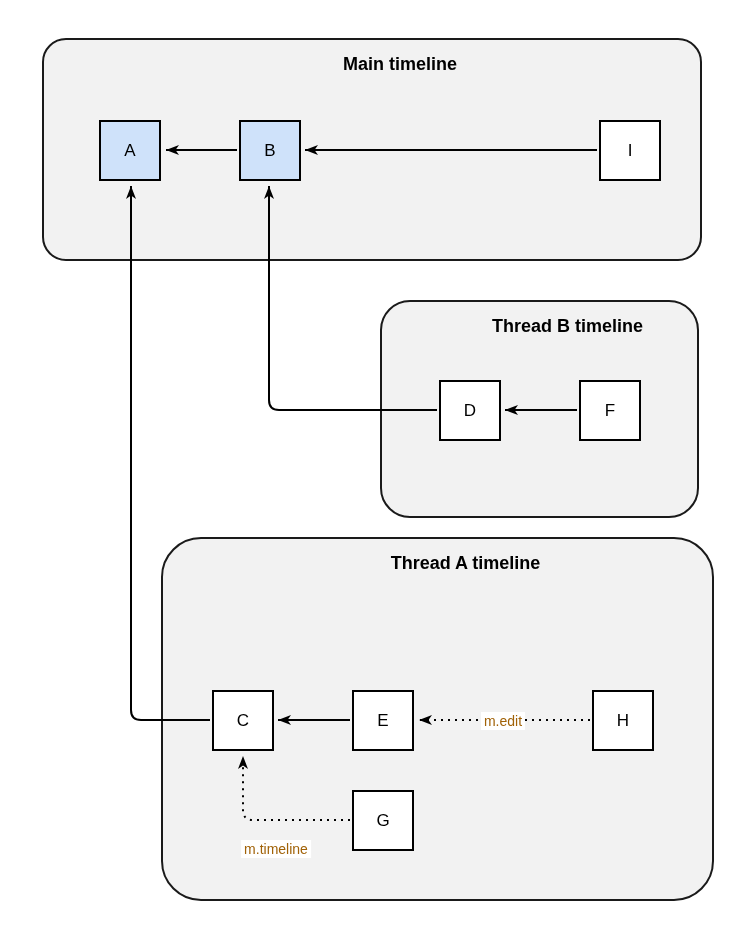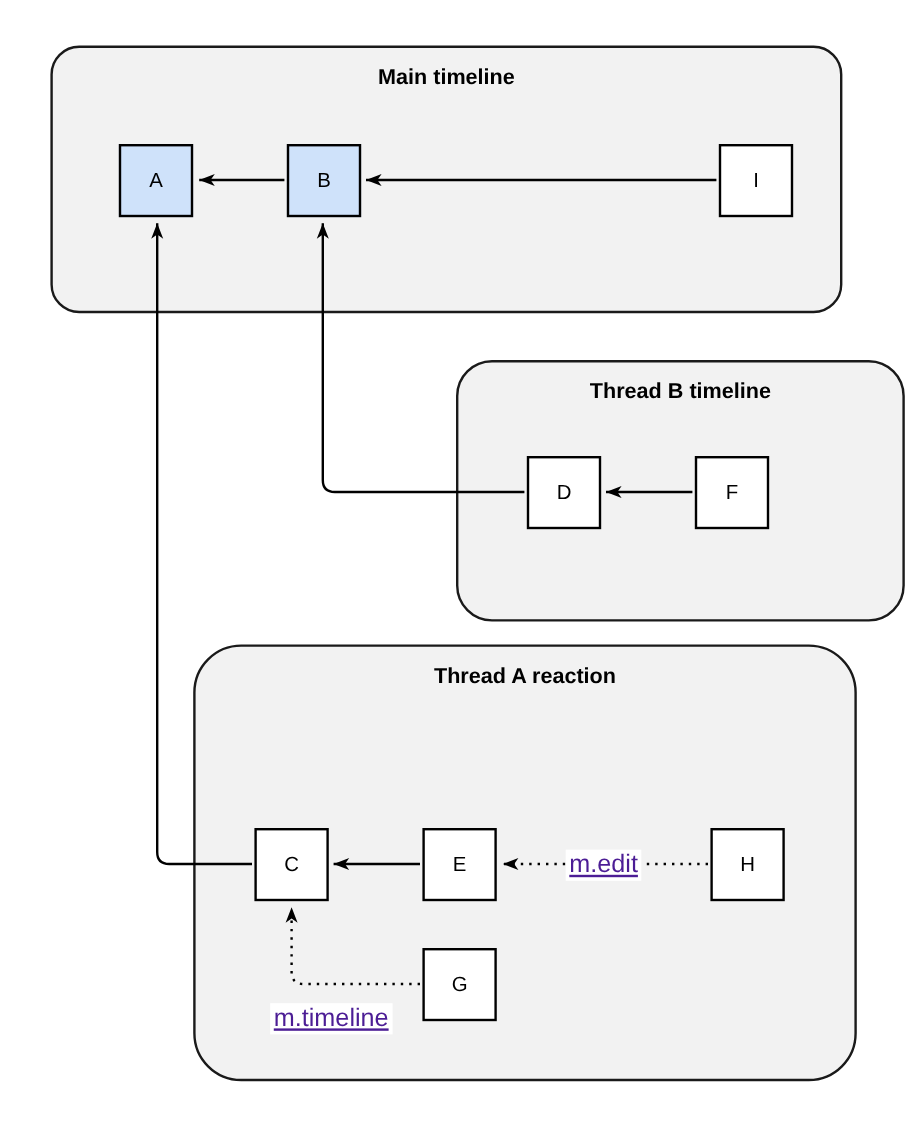--- a/index.html
+++ b/index.html
@@ -21,20 +21,21 @@
     border: 2px solid #1a1a1a;
     box-sizing: border-box;
   }
   .container-title {
     width: 100%;
     text-align: center;
     font-weight: bold;
     font-size: 18px;
     color: #000000;
     padding-top: 14px;
+    margin-left: 28px;
   }
   .node {
     position: absolute;
     width: 62px;
     height: 61px;
     background: #ffffff;
     border: 2px solid #000000;
     box-sizing: border-box;
     display: flex;
     align-items: center;
@@ -49,43 +50,42 @@
     left: 0; top: 0;
     width: 756px;
     height: 942px;
     z-index: 2;
     pointer-events: none;
   }
   .edge-label {
     position: absolute;
     transform: translate(-50%, -50%);
     background: #ffffff;
-    font-size: 21px;
-    color: #4c1d95;
+    font-size: 14px;
+    color: #a16207;
     padding: 1px 3px;
     white-space: nowrap;
     z-index: 4;
-    text-decoration: underline;
   }
 </style>
 </head>
 <body>
 
 <div id="canvas">
 
   <div class="container-box" style="left:42px; top:38px; width:660px; height:223px; border-radius:24px;">
     <div class="container-title">Main timeline</div>
   </div>
 
-  <div class="container-box" style="left:380px; top:300px; width:374px; height:218px; border-radius:30px;">
+  <div class="container-box" style="left:380px; top:300px; width:319px; height:218px; border-radius:30px;">
     <div class="container-title">Thread B timeline</div>
   </div>
 
   <div class="container-box" style="left:161px; top:537px; width:553px; height:364px; border-radius:40px;">
-    <div class="container-title">Thread A reaction</div>
+    <div class="container-title">Thread A timeline</div>
   </div>
 
   <svg id="edges" viewBox="0 0 756 942" xmlns="http://www.w3.org/2000/svg">
     <defs>
       <marker id="arrow" markerUnits="userSpaceOnUse" markerWidth="16" markerHeight="14" refX="14" refY="6" orient="auto">
         <path d="M 1 1 L 14 6 L 1 11 L 4.5 6 Z" fill="#000000"></path>
       </marker>
     </defs>
 
     <path d="M 237 150 H 166" stroke="#000000" stroke-width="2" fill="none" marker-end="url(#arrow)"></path>

